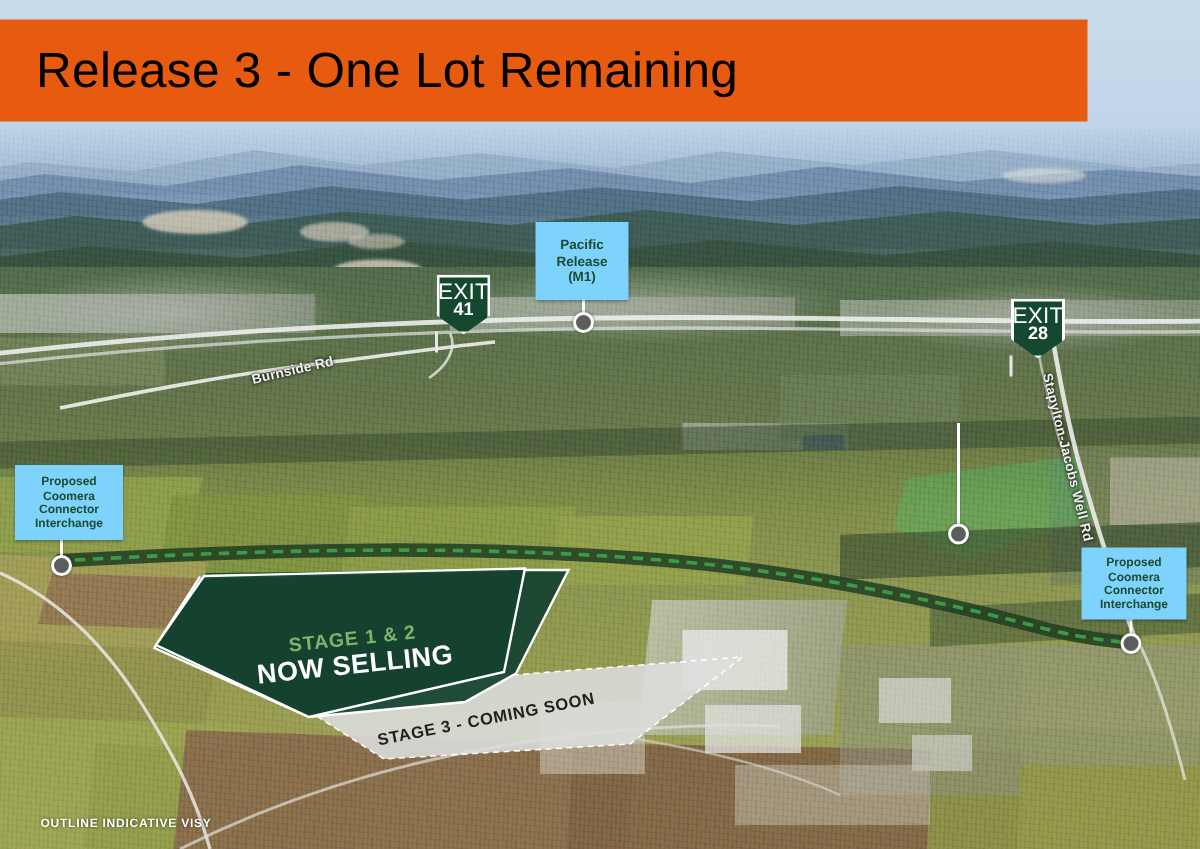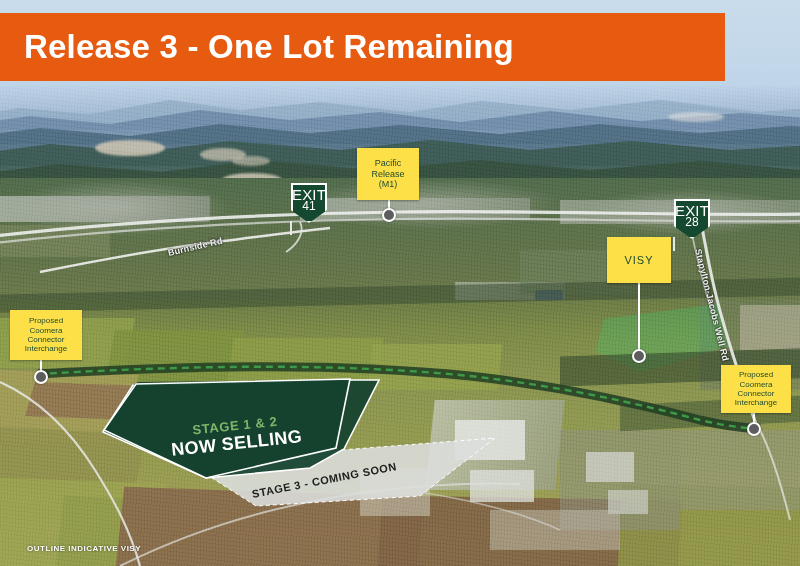--- a/index.html
+++ b/index.html
@@ -66,52 +66,52 @@
     mix-blend-mode:overlay;pointer-events:none;
   }
 
   
   .banner{
     position:absolute;left:0;top:13px;width:725px;height:68px;
     background:#e75b11;
     display:flex;align-items:center;
   }
   .banner-title{
-    color:#ffffff;font-size:33px;letter-spacing:.2px;font-weight:700;
+    color:#000000;font-size:33px;letter-spacing:.2px;font-weight:400;
     margin-left:24px;white-space:nowrap;
     font-family:"Liberation Sans", sans-serif;
   }
 
   
   .callout{
-    position:absolute;background:#fde047;
+    position:absolute;background:#7dd3fc;
     box-shadow:0 1px 2px rgba(0,0,0,.35);
     display:flex;align-items:center;justify-content:center;
-    text-align:center;color:#1d4a32;font-weight:normal;
+    text-align:center;color:#1d4a32;font-weight:bold;
     line-height:1.18;
   }
   .leader{position:absolute;background:#ffffff;width:2px;box-shadow:0 0 1px rgba(0,0,0,.4);}
   .dot{
     position:absolute;width:14px;height:14px;border-radius:50%;
     background:#5d5d5d;border:2px solid #ffffff;box-sizing:border-box;
     box-shadow:0 0 2px rgba(0,0,0,.5);
   }
 
   
   .shield{
     position:absolute;width:36px;height:40px;
     background:#14492f;border:2px solid #ffffff;box-sizing:border-box;
     clip-path:polygon(0 0,100% 0,100% 68%,50% 100%,0 68%);
     display:flex;flex-direction:column;align-items:center;justify-content:flex-start;
     padding-top:4px;box-sizing:border-box;
   }
   .shield-wrap{position:absolute;}
   .shield-wrap .post{position:absolute;left:50%;margin-left:-1px;top:38px;width:2px;height:14px;background:#e8e8e8;}
   .shield .ex{color:#fff;font-size:15px;font-weight:normal;line-height:11px;letter-spacing:.2px;}
-  .shield .nm{color:#fff;font-size:12px;font-weight:normal;line-height:13px;}
+  .shield .nm{color:#fff;font-size:12px;font-weight:bold;line-height:13px;}
 
   
   .stage-svg{position:absolute;left:0;top:0;width:800px;height:566px;overflow:visible;}
   .stage1-label{position:absolute;transform-origin:center;text-align:center;}
   .s1-top{color:#7fb56b;font-size:13px;font-weight:bold;letter-spacing:.6px;}
   .s1-bot{color:#ffffff;font-size:18px;font-weight:bold;letter-spacing:.4px;}
   .stage3-label{
     position:absolute;color:#20211f;font-size:11px;font-weight:bold;
     letter-spacing:.5px;transform-origin:left center;white-space:nowrap;
   }
@@ -262,23 +262,20 @@
   <div class="leader" style="left:388px;top:198px;height:14px;"></div>
   <div class="dot" style="left:382px;top:208px;"></div>
   <div class="callout" style="left:357px;top:148px;width:62px;height:52px;font-size:9px;flex-direction:column;">
     <span>Pacific</span>
     <span>Release</span>
     <span>(M1)</span>
   </div>
 
   <div class="leader" style="left:638px;top:282px;height:72px;"></div>
   <div class="dot" style="left:632px;top:349px;"></div>
-  <div class="callout" style="left:607px;top:237px;width:64px;height:46px;font-size:11px;letter-spacing:1px;">
-    <span>VISY</span>
-  </div>
 
   <div class="leader" style="left:40px;top:359px;height:18px;"></div>
   <div class="dot" style="left:34px;top:370px;"></div>
   <div class="callout" style="left:10px;top:310px;width:72px;height:50px;font-size:8px;flex-direction:column;">
     <span>Proposed</span>
     <span>Coomera</span>
     <span>Connector</span>
     <span>Interchange</span>
   </div>
 

